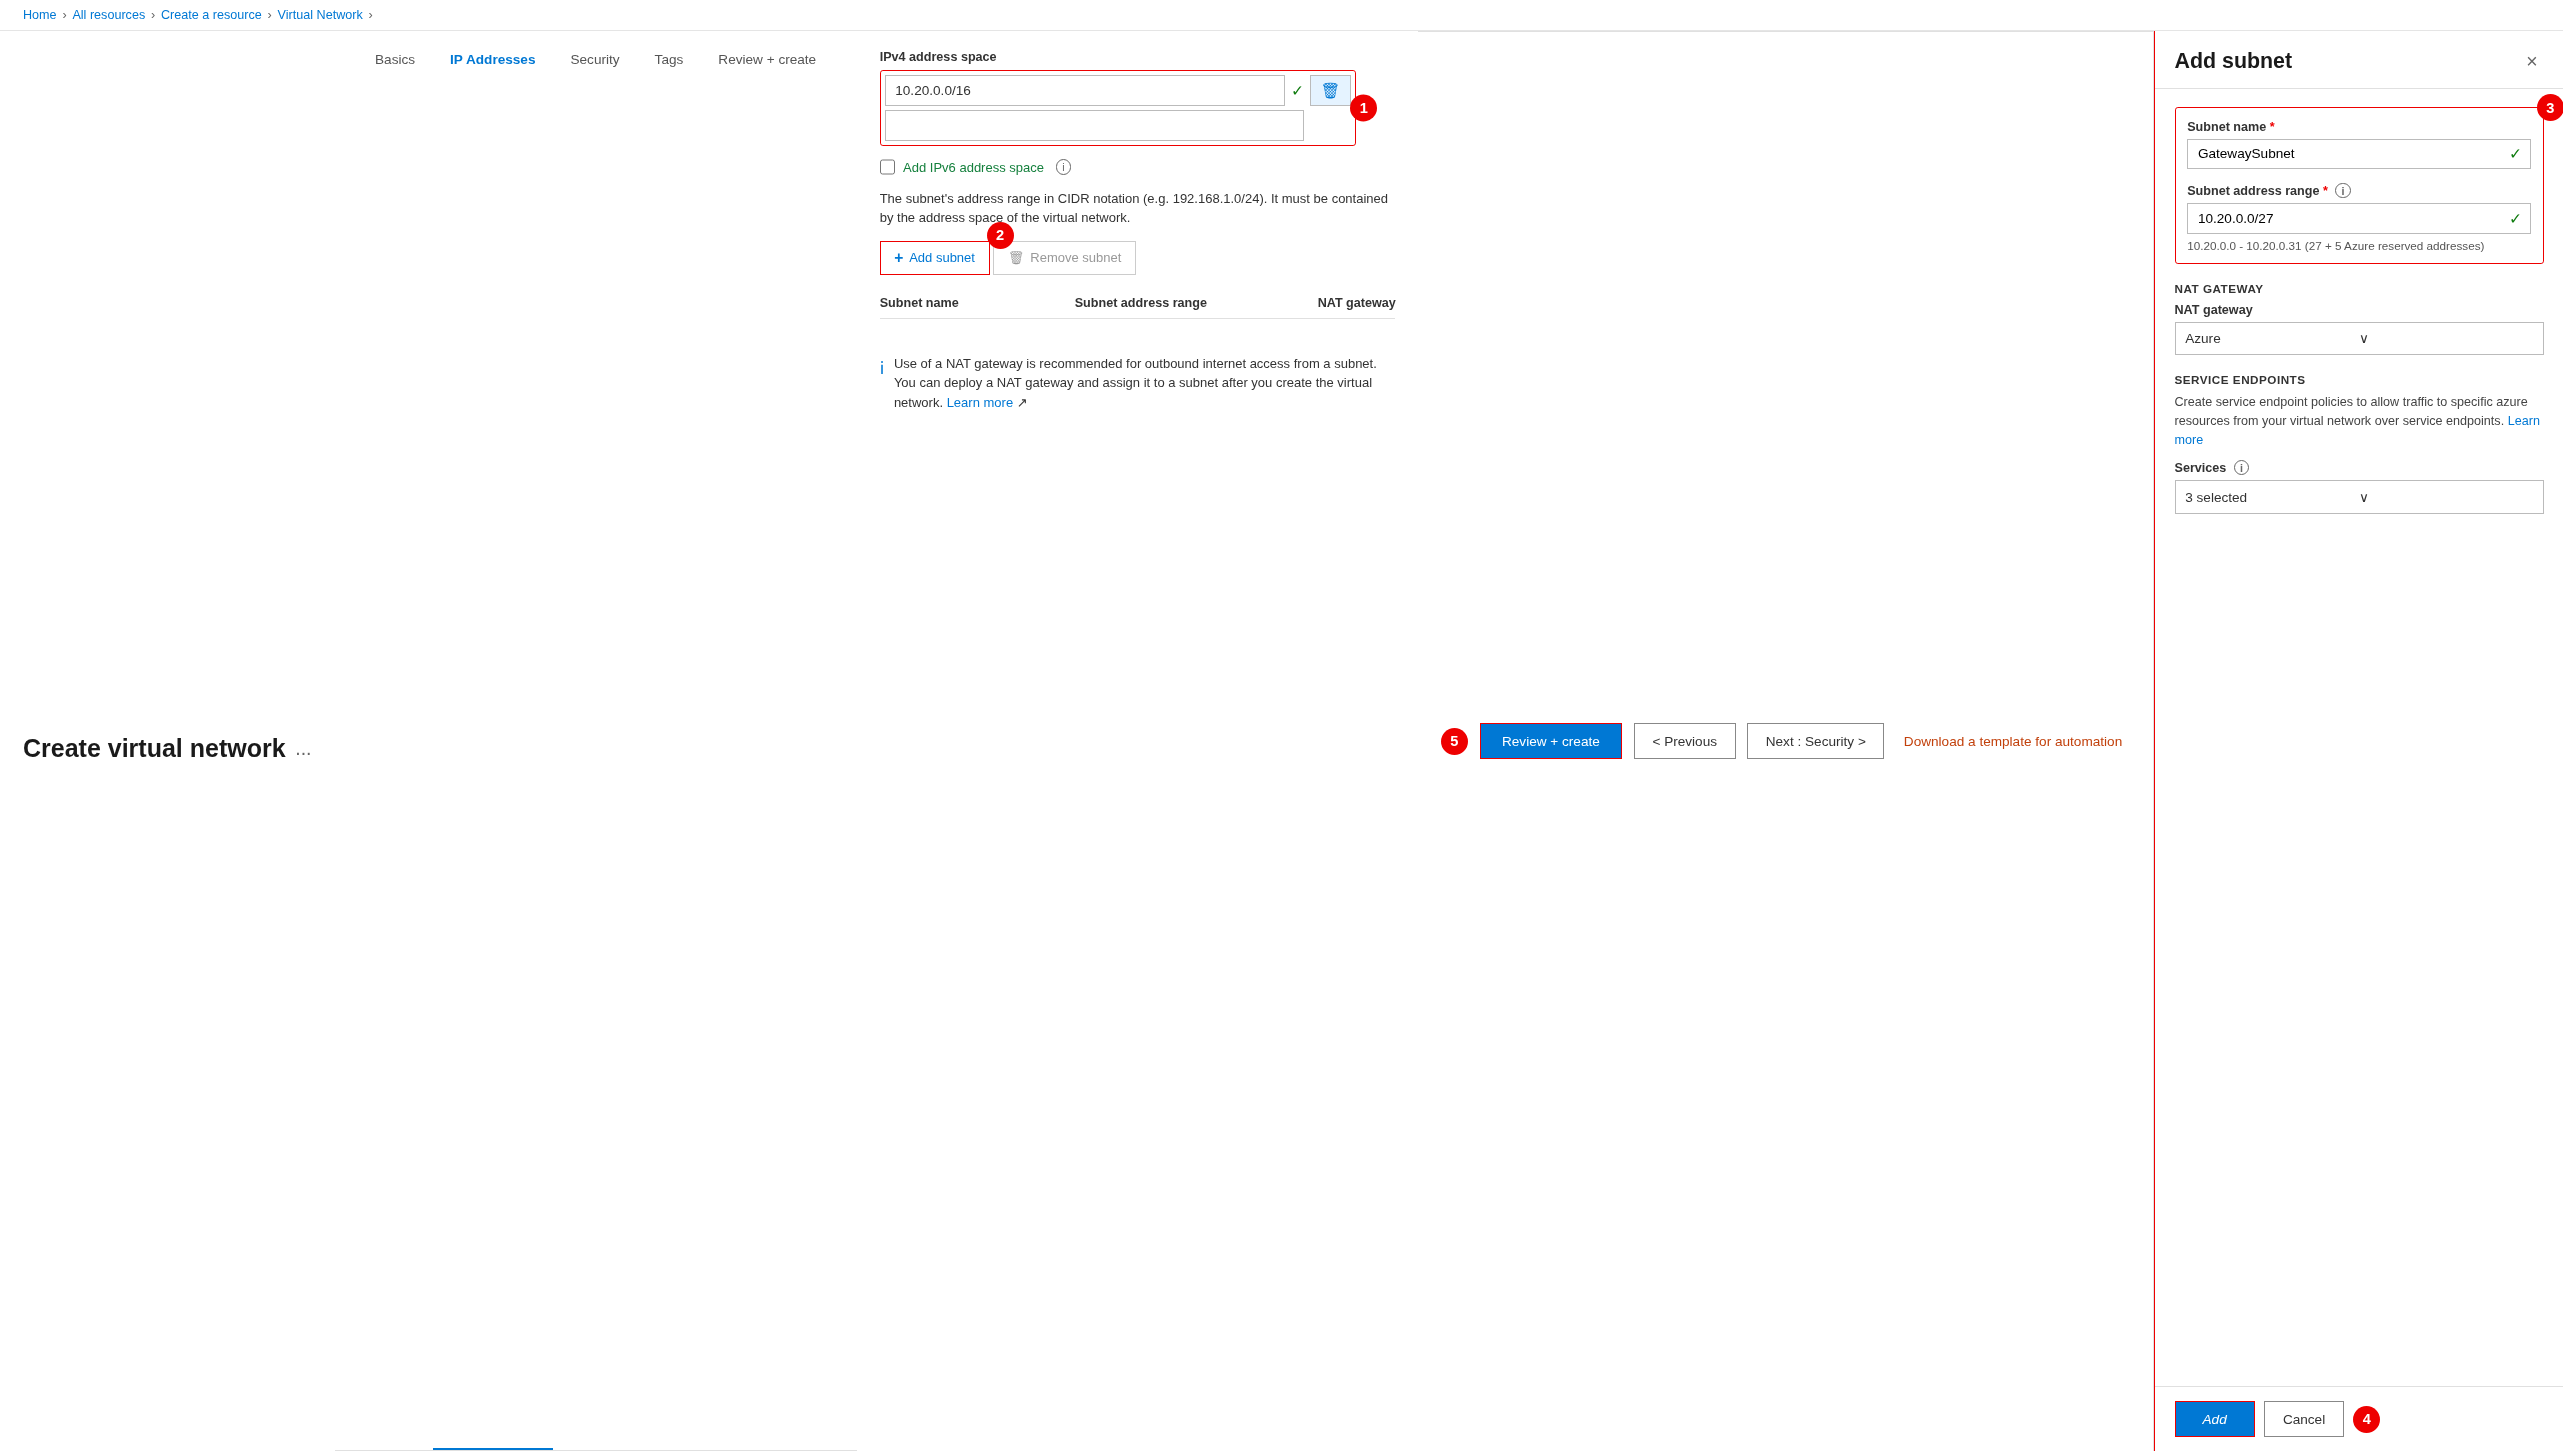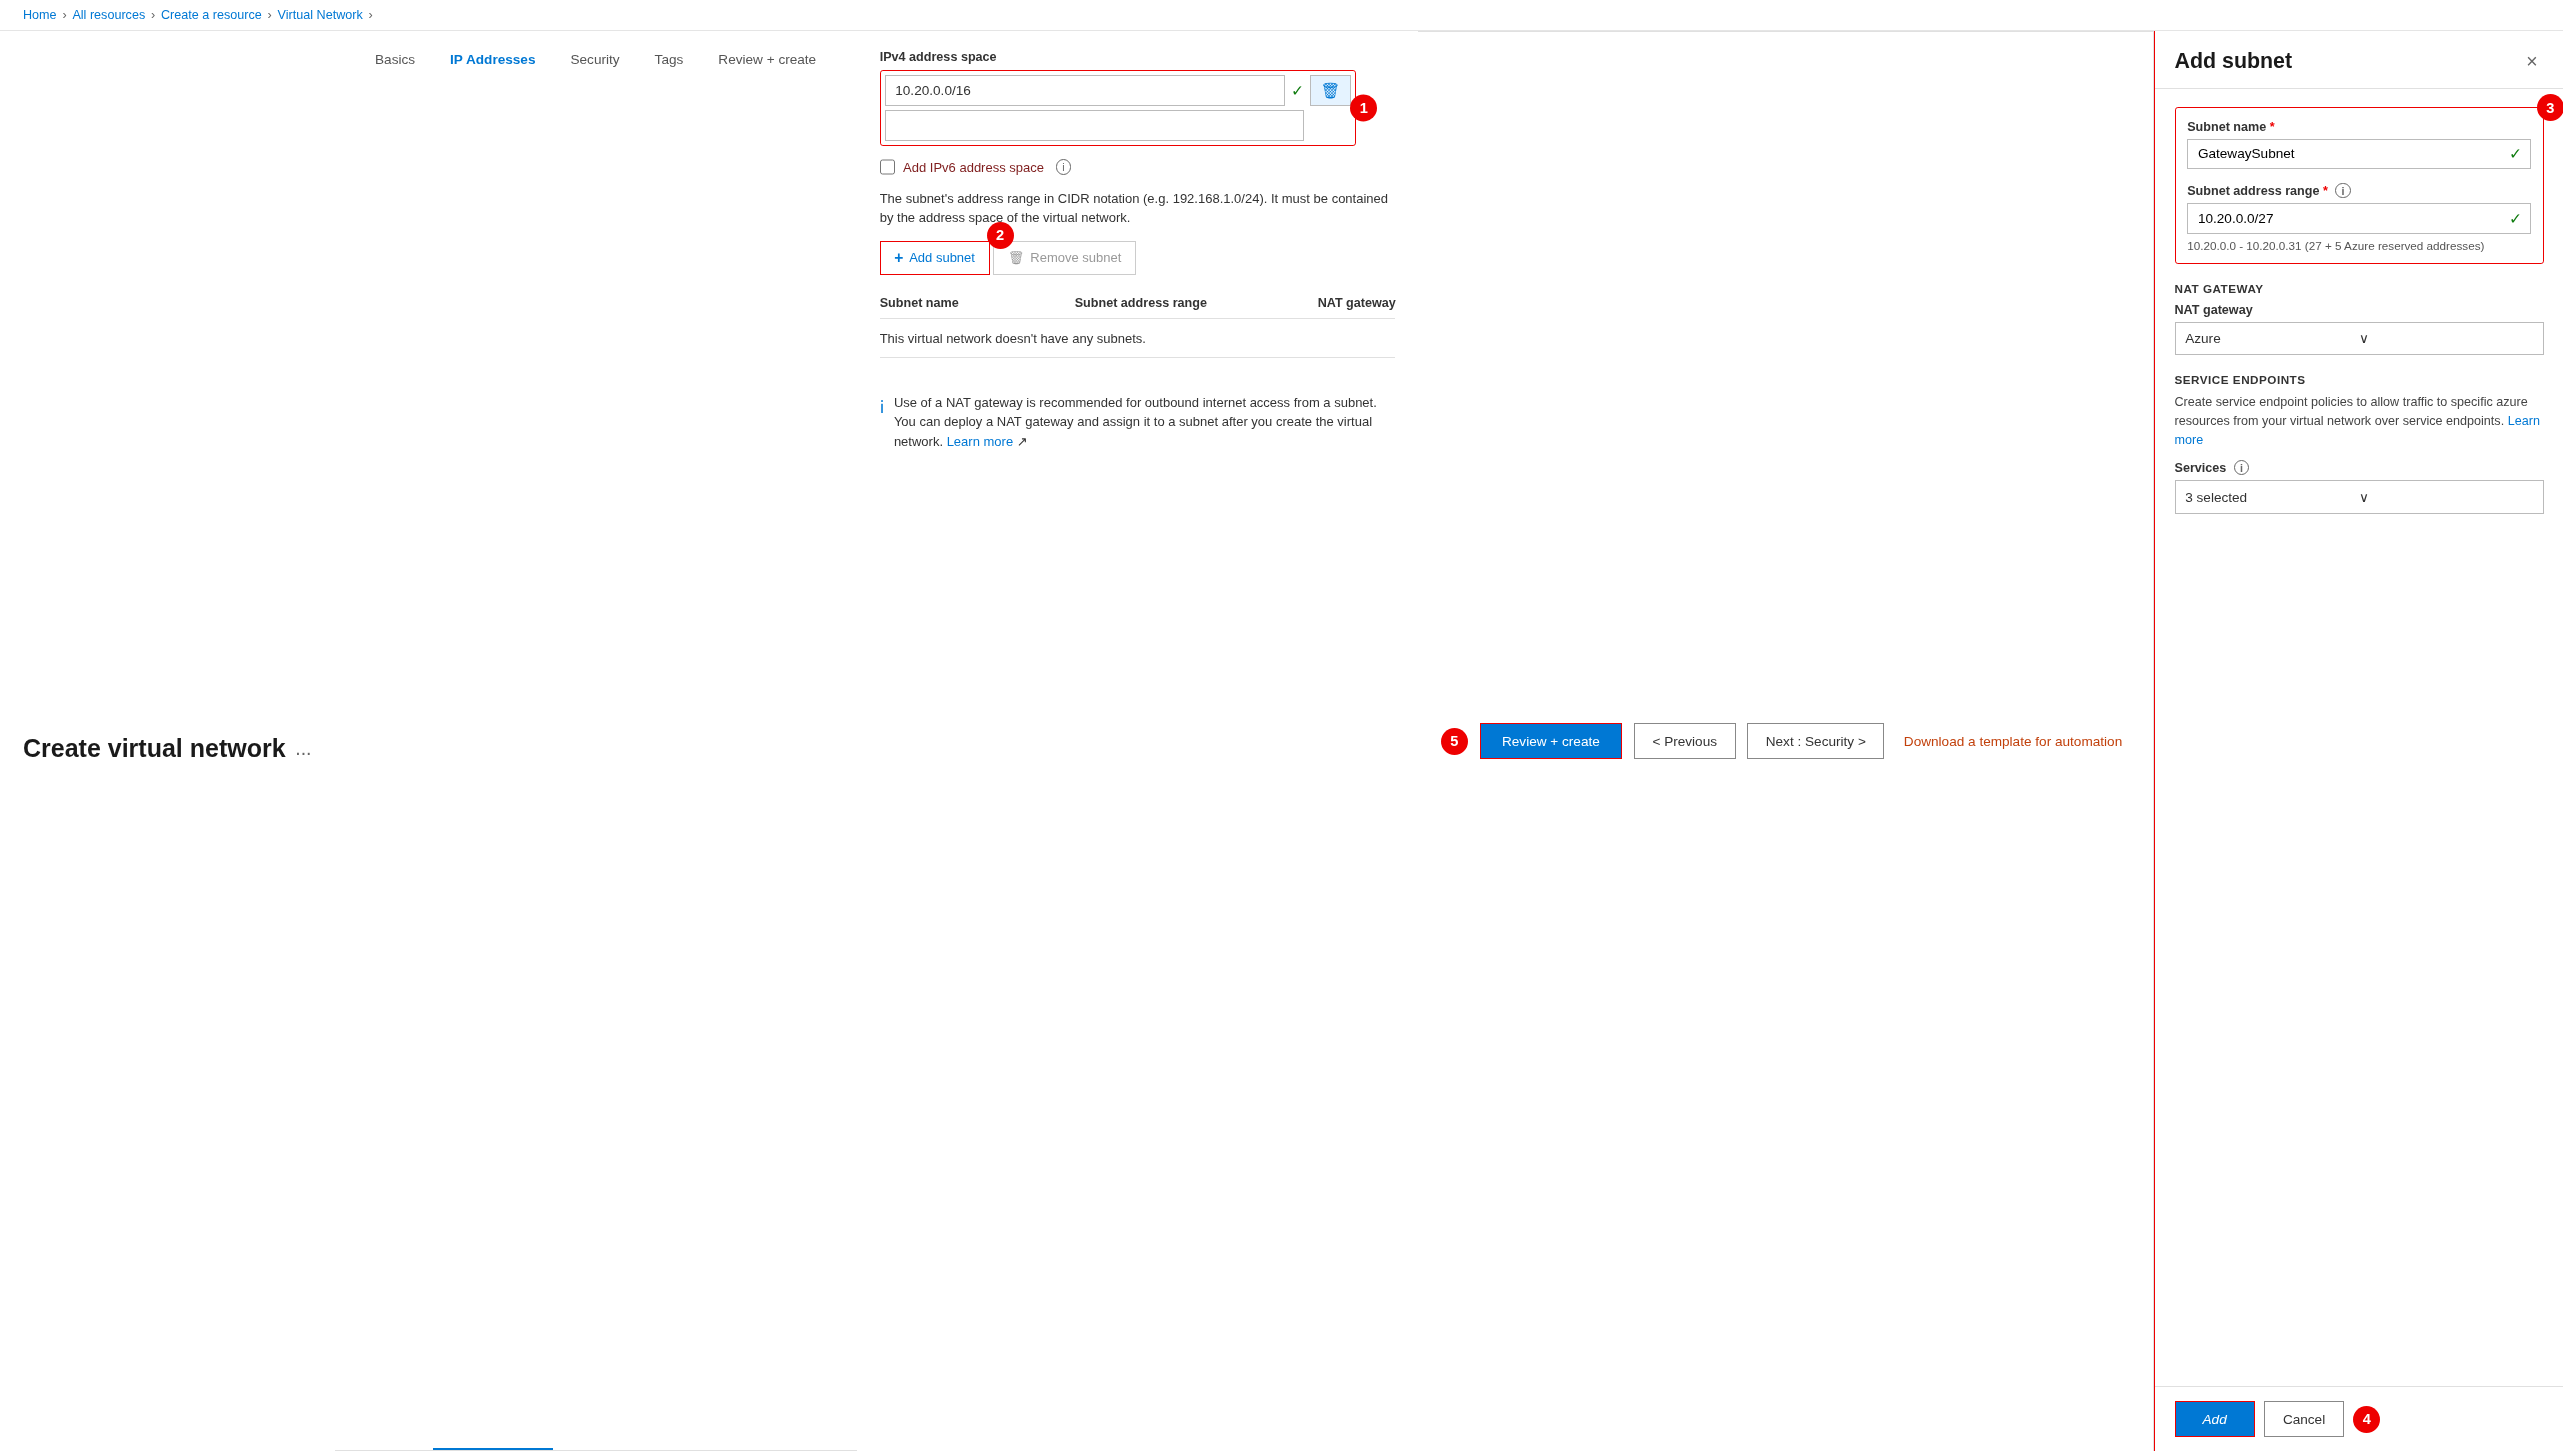--- a/index.html
+++ b/index.html
@@ -40,21 +40,21 @@
     .delete-icon-btn { background: #e5f3ff; border: 1px solid #bbb; padding: 5.8px 9.7px; cursor: pointer; color: #0078d4; font-size: 15.6px; }
     .ipv4-second-row { margin-top: 3.9px; }
     .ipv4-second-input { border: 1px solid #bbb; padding: 6.8px 9.7px; font-size: 13.6px; width: 90%; outline: none; color: #333; }
 
     
     .annotation-circle { position: absolute; right: -21.4px; top: 50%; transform: translateY(-50%); width: 27px; height: 27px; background: #e00; border-radius: 50%; color: #fff; font-weight: 700; font-size: 14.6px; display: flex; align-items: center; justify-content: center; z-index: 10; }
 
     
     .checkbox-row { display: flex; align-items: center; gap: 7.8px; margin: 13.6px 0; }
     .checkbox-row input[type="checkbox"] { width: 15.6px; height: 15.6px; cursor: pointer; }
-    .checkbox-label { font-size: 13px; color: #7f1d1d; }
+    .checkbox-label { font-size: 13px; color: #15803d; }
     .info-icon { display: inline-flex; align-items: center; justify-content: center; width: 15.6px; height: 15.6px; border: 1px solid #666; border-radius: 50%; font-size: 10.7px; color: #666; margin-left: 3.9px; cursor: pointer; }
 
     .subnet-description { font-size: 13px; color: #333; margin: 9.7px 0 13.6px; line-height: 1.5; }
 
     
     .subnet-toolbar { position: relative; display: flex; gap: 3.9px; margin-bottom: 13.6px; }
     .add-subnet-btn { display: flex; align-items: center; gap: 5.8px; border: 1.9px solid #e00; background: #fff; padding: 6.8px 13.6px; cursor: pointer; font-size: 13px; color: #0078d4; font-weight: 500; }
     .add-subnet-icon { font-size: 15.6px; font-weight: 700; color: #0078d4; }
     .remove-subnet-btn { display: flex; align-items: center; gap: 5.8px; border: 1px solid #ccc; background: #fff; padding: 6.8px 13.6px; cursor: pointer; font-size: 13px; color: #999; }
     .annotation-circle-2 { position: absolute; left: 107px; top: -19.5px; width: 27px; height: 27px; background: #e00; border-radius: 50%; color: #fff; font-weight: 700; font-size: 14.6px; display: flex; align-items: center; justify-content: center; z-index: 10; }
@@ -179,21 +179,20 @@
           <span>🗑</span>
           <span>Remove subnet</span>
         </button>
       </div>
 
       <div class="subnet-table-header">
         <span>Subnet name</span>
         <span>Subnet address range</span>
         <span>NAT gateway</span>
       </div>
-      <div class="subnet-empty">This virtual network doesn't have any subnets.</div>
 
       <div class="info-banner">
         <span class="info-banner-icon">ℹ</span>
         <span>
           <span>Use of a NAT gateway is recommended for outbound internet access from a subnet. You can deploy a NAT gateway and assign it to a subnet after you create the virtual network.</span>
           <a class="link">Learn more</a>
           <span> ↗</span>
         </span>
       </div>
     </div>

